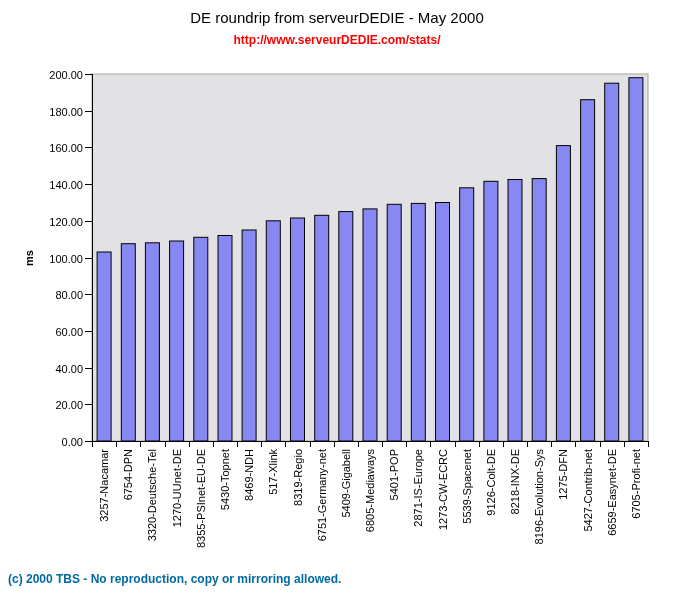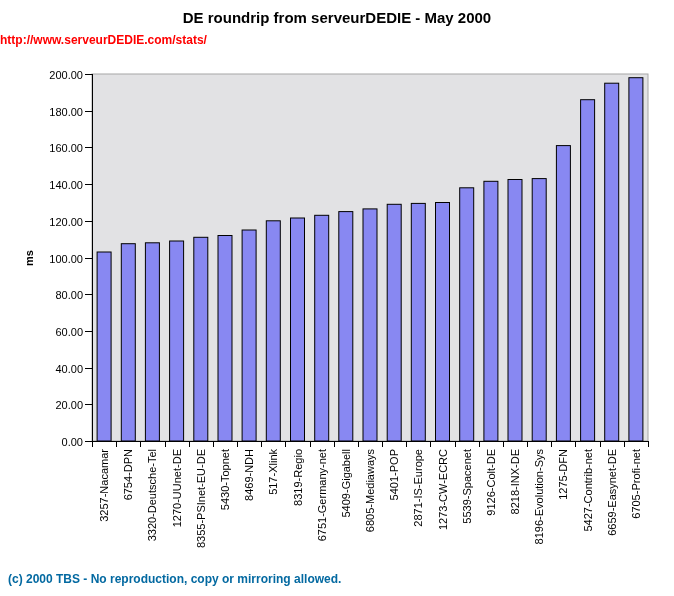--- a/index.html
+++ b/index.html
@@ -6,25 +6,25 @@
   .stage{
     position:relative;
     width:674px;height:596px;
     background:#ffffff;
     font-family:"Liberation Sans", sans-serif;
     overflow:hidden;
   }
   .title{
     position:absolute;top:9px;left:0;width:674px;
     text-align:center;
-    font-size:15px;font-weight:bold;color:#000000;
+    font-size:15px;font-weight:normal;color:#000000;
   }
   .subtitle{
     position:absolute;top:33px;left:0;width:674px;
-    text-align:left;
+    text-align:center;
     font-size:12px;font-weight:bold;
   }
   .footer{
     position:absolute;top:572px;left:8px;
     font-size:12px;font-weight:bold;
   }
   svg.chart{position:absolute;top:0;left:0;}
   svg text{font-family:"Liberation Sans", sans-serif;fill:#000000;}
 </style>
 </head>

